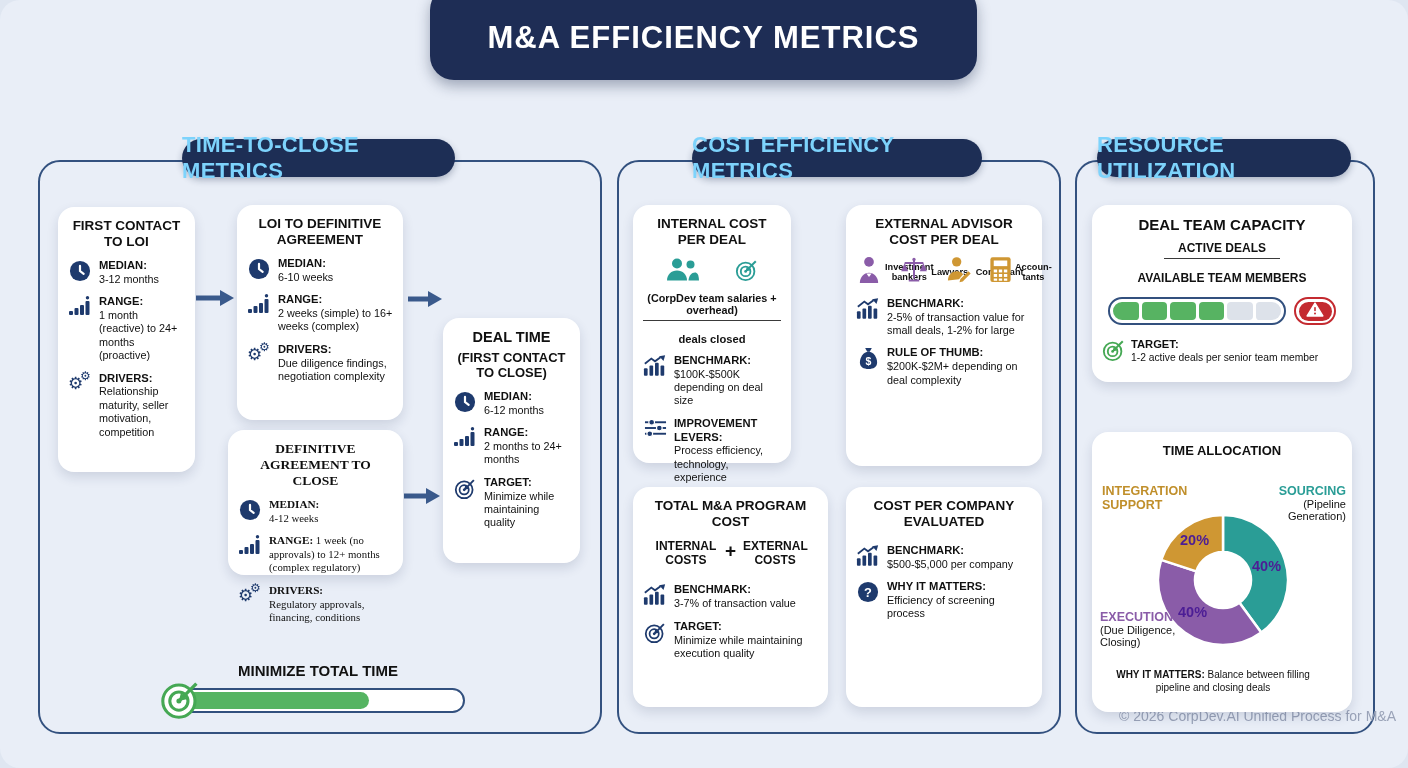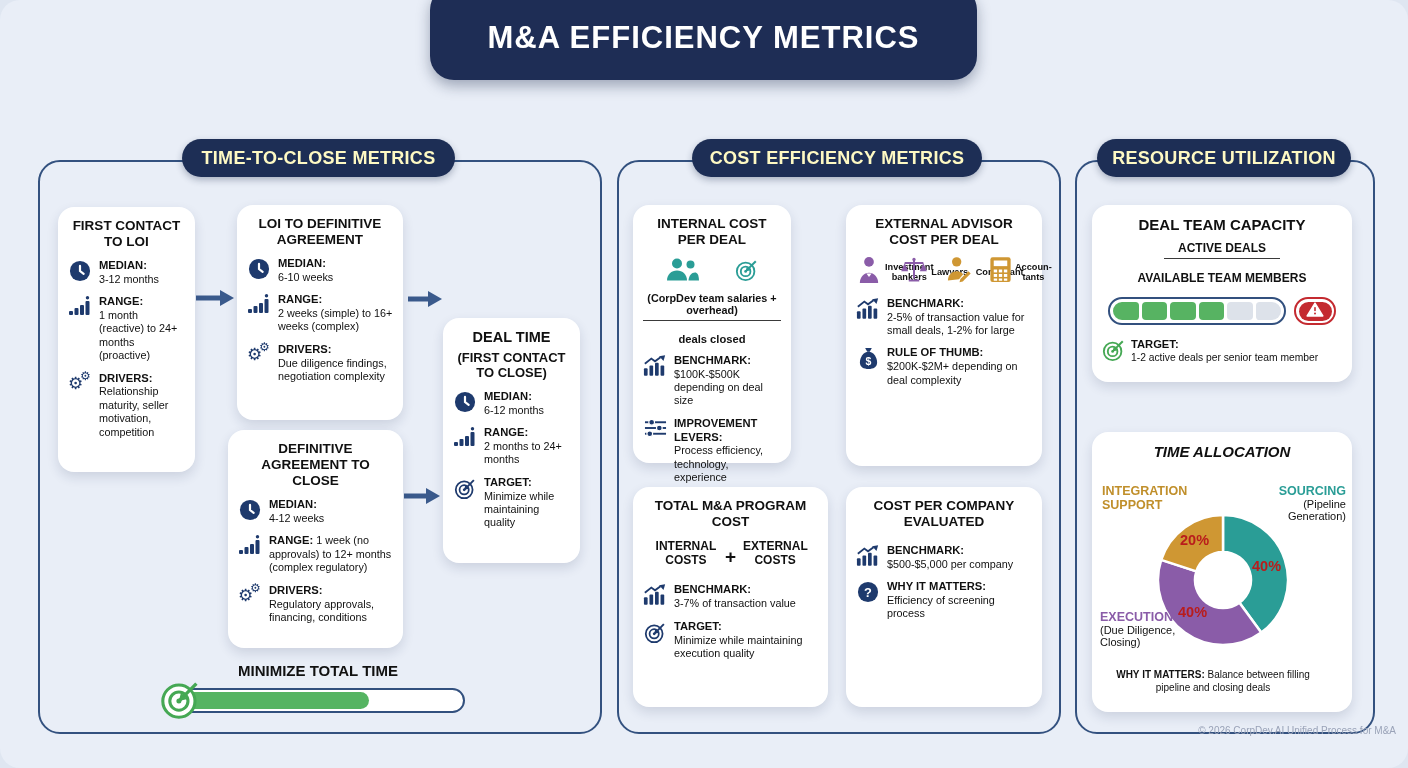--- a/index.html
+++ b/index.html
@@ -2,21 +2,21 @@
 <html><head>
 <meta charset="utf-8">
 <style>
   html,body{margin:0;padding:0;background:#dfe6f1;}
   .page{position:relative;width:1408px;height:768px;background:#e9eef7;font-family:"Liberation Sans",sans-serif;overflow:hidden;border-radius:20px;color:#111;}
   
   .banner{position:absolute;left:430px;top:-14px;width:547px;height:94px;background:#1e2d55;border-radius:24px;box-shadow:0 6px 14px rgba(20,35,70,.35);display:flex;align-items:center;justify-content:center;}
   .banner h1{margin:10px 0 0 0;color:#fff;font-size:31px;letter-spacing:1px;font-weight:bold;}
   
   .section{position:absolute;border:2px solid #33517f;border-radius:22px;background:transparent;}
-  .pill{position:absolute;top:139px;height:38px;background:#1d2e55;border-radius:19px;color:#fef9c3;font-weight:bold;font-size:18px;display:flex;align-items:center;justify-content:center;letter-spacing:.3px;box-shadow:0 3px 7px rgba(20,35,70,.3);z-index:3;}
+  .pill{position:absolute;top:139px;height:38px;background:#1d2e55;border-radius:19px;color:#7dd3fc;font-weight:bold;font-size:22px;display:flex;align-items:center;justify-content:center;letter-spacing:.3px;box-shadow:0 3px 7px rgba(20,35,70,.3);z-index:3;}
   
   .card{position:absolute;background:#fff;border-radius:16px;box-shadow:0 5px 12px rgba(25,45,85,.14);padding:11px 10px;box-sizing:border-box;z-index:2;}
   .ctitle{font-weight:bold;font-size:13.5px;text-align:center;line-height:1.18;color:#101010;margin-bottom:2px;}
   .ctitle2{font-weight:bold;font-size:13px;text-align:center;line-height:1.18;margin-top:4px;}
   .mrow{display:flex;gap:7px;margin-top:9px;align-items:flex-start;}
   .micon{flex:0 0 24px;display:flex;justify-content:center;padding-top:1px;}
   .mtext{font-size:10.8px;line-height:1.24;color:#101010;}
   .mlabel{display:block;font-weight:bold;font-size:11.2px;}
   .inline .mlabel{display:inline;}
   .gears{position:relative;width:24px;height:22px;color:#1e3a6d;}
@@ -27,21 +27,21 @@
   
   .minimize-label{position:absolute;left:38px;width:560px;top:662px;text-align:center;font-weight:bold;font-size:15px;}
   .pbar{position:absolute;left:178px;top:688px;width:287px;height:25px;border:2px solid #32507e;border-radius:13px;background:#fff;box-sizing:border-box;padding:2px;}
   .pfill{height:100%;background:#55b462;border-radius:9px;}
   .ptarget{position:absolute;left:160px;top:678px;z-index:3;}
   
   .fraction{text-align:center;margin-top:6px;}
   .frac-top{display:inline-block;font-weight:bold;font-size:10.8px;padding-bottom:3px;border-bottom:1.6px solid #3a3a3a;line-height:1.15;}
   .frac-bot{font-weight:bold;font-size:11.2px;padding-top:12px;}
   .iconpair{display:flex;justify-content:space-between;padding:8px 22px 0 22px;align-items:center;}
-  .formula{display:flex;justify-content:center;align-items:flex-end;gap:7px;font-weight:bold;font-size:12px;text-align:center;margin-top:10px;line-height:1.15;}
+  .formula{display:flex;justify-content:center;align-items:flex-start;gap:7px;font-weight:bold;font-size:12px;text-align:center;margin-top:10px;line-height:1.15;}
   .plus{font-size:19px;}
   
   .advisors{display:flex;justify-content:space-between;margin-top:8px;}
   .adv{width:43px;display:flex;flex-direction:row;align-items:center;gap:3px;}
   .advlabel{font-size:9.2px;font-weight:bold;text-align:center;line-height:1.12;white-space:pre-line;}
   
   .cap-frac{text-align:center;margin-top:4px;}
   .capbar-row{display:flex;gap:8px;margin:12px 6px 0 6px;align-items:center;}
   .capbar{flex:1;display:flex;gap:3px;padding:3px;border:2px solid #32507e;border-radius:15px;background:#fff;height:28px;box-sizing:border-box;}
   .seg{flex:1;border-radius:4px;}
@@ -54,23 +54,23 @@
   .cap-cols{display:flex;gap:8px;margin-top:13px;}
   .cap-col{display:flex;gap:5px;flex:1;align-items:flex-start;}
   .cap-col .mtext{font-size:10.3px;}
   .redflag-label{color:#c42a30;}
   
   .alloc-label{position:absolute;font-weight:bold;font-size:12.5px;line-height:1.12;}
   .alloc-sub{font-weight:normal;color:#101010;font-size:11px;line-height:1.12;}
   .lab-gold{color:#c08f2b;}
   .lab-teal{color:#2a9d96;}
   .lab-purple{color:#8a5ca8;}
-  .pct{position:absolute;color:#b91c1c;font-weight:bold;font-size:14.5px;z-index:2;}
+  .pct{position:absolute;color:#4c1d95;font-weight:bold;font-size:14.5px;z-index:2;}
   .why{position:absolute;left:10px;right:28px;top:237px;text-align:center;font-size:10px;line-height:1.25;}
-  .footer{position:absolute;right:12px;top:725px;font-size:10px;color:#9aa3b8;}
+  .footer{position:absolute;right:12px;top:708px;font-size:14px;color:#9aa3b8;}
 </style>
 </head>
 <body>
 
 <div class="page">
 
   <div class="banner">
     <h1>M&amp;A EFFICIENCY METRICS</h1>
   </div>
 
@@ -140,21 +140,21 @@
       <span class="micon">
           <span class="gears">
             <span class="g1">⚙</span>
             <span class="g2">⚙</span>
           </span>
         </span>
       <div class="mtext"><b class="mlabel">DRIVERS:</b><span>Due diligence findings, negotiation complexity</span></div>
     </div>
   </div>
 
-  <div class="card" style="left:228px;top:430px;width:175px;height:218px;">
+  <div class="card" style="left:228px;top:430px;width:175px;height:145px;font-family:Liberation Serif, serif;">
     <div class="ctitle">DEFINITIVE AGREEMENT TO CLOSE</div>
     <div class="mrow">
       <span class="micon">
           <svg width="22" height="22" viewBox="0 0 24 24">
             <circle cx="12" cy="12" r="11" fill="#1e3a6d"></circle>
             <path d="M12 6.5V12l4 3.2" stroke="#fff" stroke-width="2.4" fill="none" stroke-linecap="round"></path>
           </svg>
         </span>
       <div class="mtext"><b class="mlabel">MEDIAN:</b><span>4-12 weeks</span></div>
     </div>
@@ -480,21 +480,21 @@
               <circle cx="11.5" cy="14.5" r="1.5" fill="#45a854" stroke="none"></circle>
               <path d="M11.5 14.5L22.5 3.5" stroke-width="2.2"></path>
               <path d="M11.5 14.5l5.4-1.3-4.1-4.1z" fill="#45a854" stroke="none"></path>
             </svg></span>
         <div class="mtext"><b class="mlabel">TARGET:</b><span>1-2 active deals per senior team member</span></div>
       </div>
     </div>
   </div>
 
   <div class="card" style="left:1092px;top:432px;width:260px;height:280px;position:absolute;">
-    <div class="ctitle" style="font-size:15px;font-style:italic;">TIME ALLOCATION</div>
+    <div class="ctitle" style="font-size:13px;">TIME ALLOCATION</div>
     <svg width="260" height="240" viewBox="0 0 260 240" style="position:absolute;left:0;top:20px;">
       <path d="M131 63 A65 65 0 0 1 169.21 180.59 L147.46 150.65 A28 28 0 0 0 131 100 Z" stroke="#fff" stroke-width="2.5" stroke-linejoin="round" fill="#2a9d96"></path>
       <path d="M169.21 180.59 A65 65 0 0 1 69.18 107.91 L104.37 119.35 A28 28 0 0 0 147.46 150.65 Z" stroke="#fff" stroke-width="2.5" stroke-linejoin="round" fill="#8a5ca8"></path>
       <path d="M69.18 107.91 A65 65 0 0 1 131 63 L131 100 A28 28 0 0 0 104.37 119.35 Z" stroke="#fff" stroke-width="2.5" stroke-linejoin="round" fill="#cf9733"></path>
     </svg>
     <span class="pct" style="left:88px;top:100px;">20%</span>
     <span class="pct" style="left:160px;top:126px;">40%</span>
     <span class="pct" style="left:86px;top:172px;">40%</span>
     <div class="alloc-label lab-gold" style="left:10px;top:52px;width:88px;">INTEGRATION SUPPORT</div>
     <div class="alloc-label" style="right:6px;top:52px;width:80px;text-align:right;">

